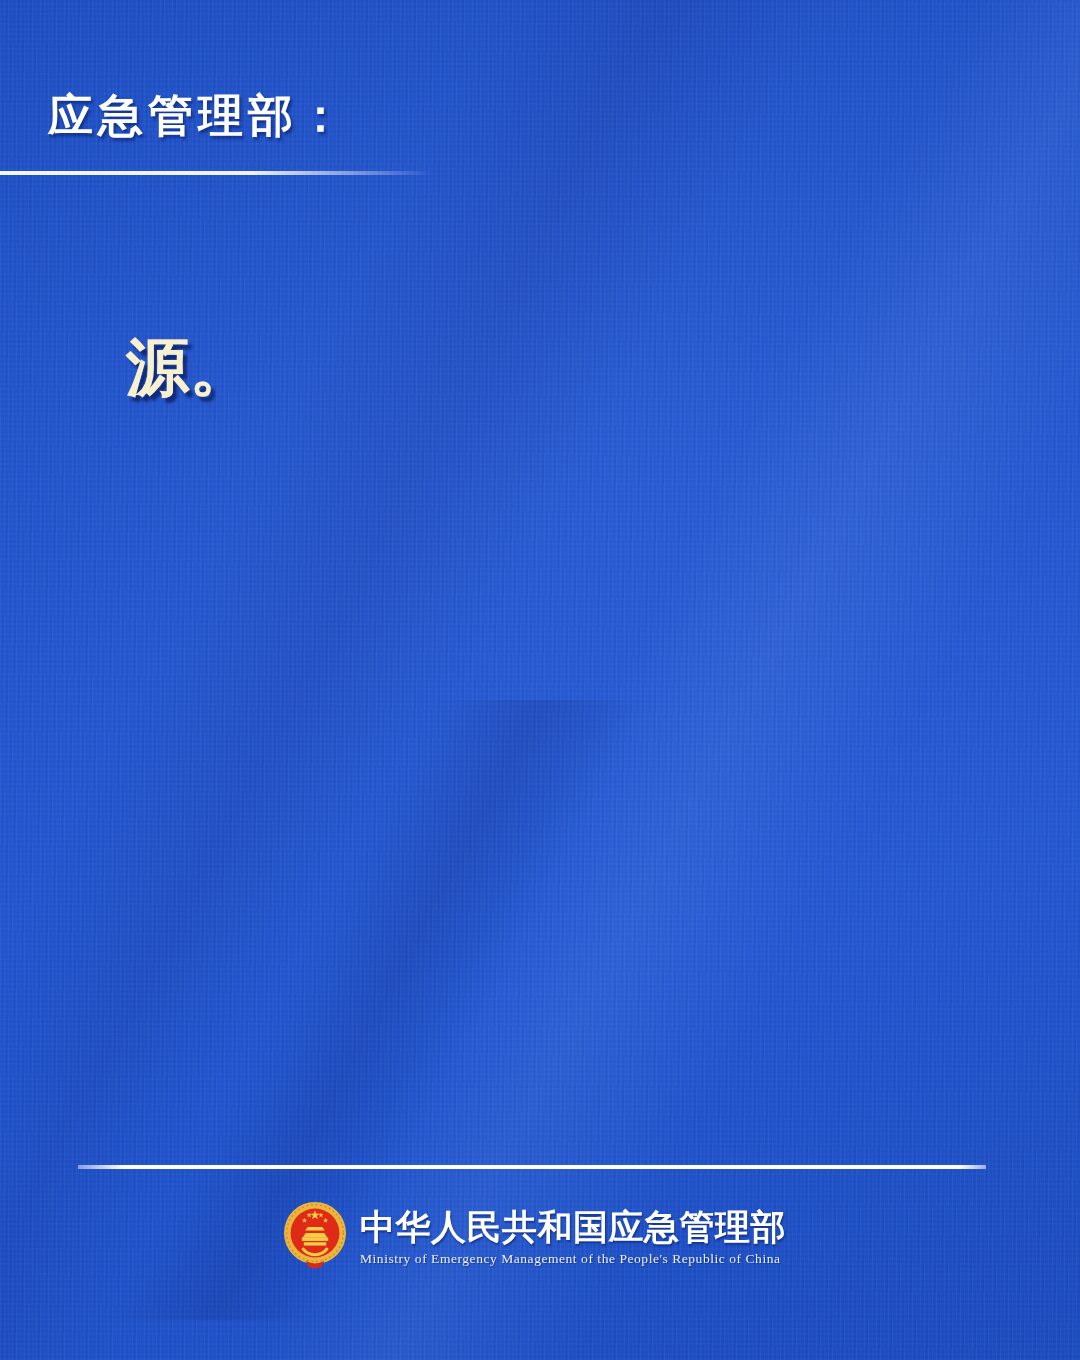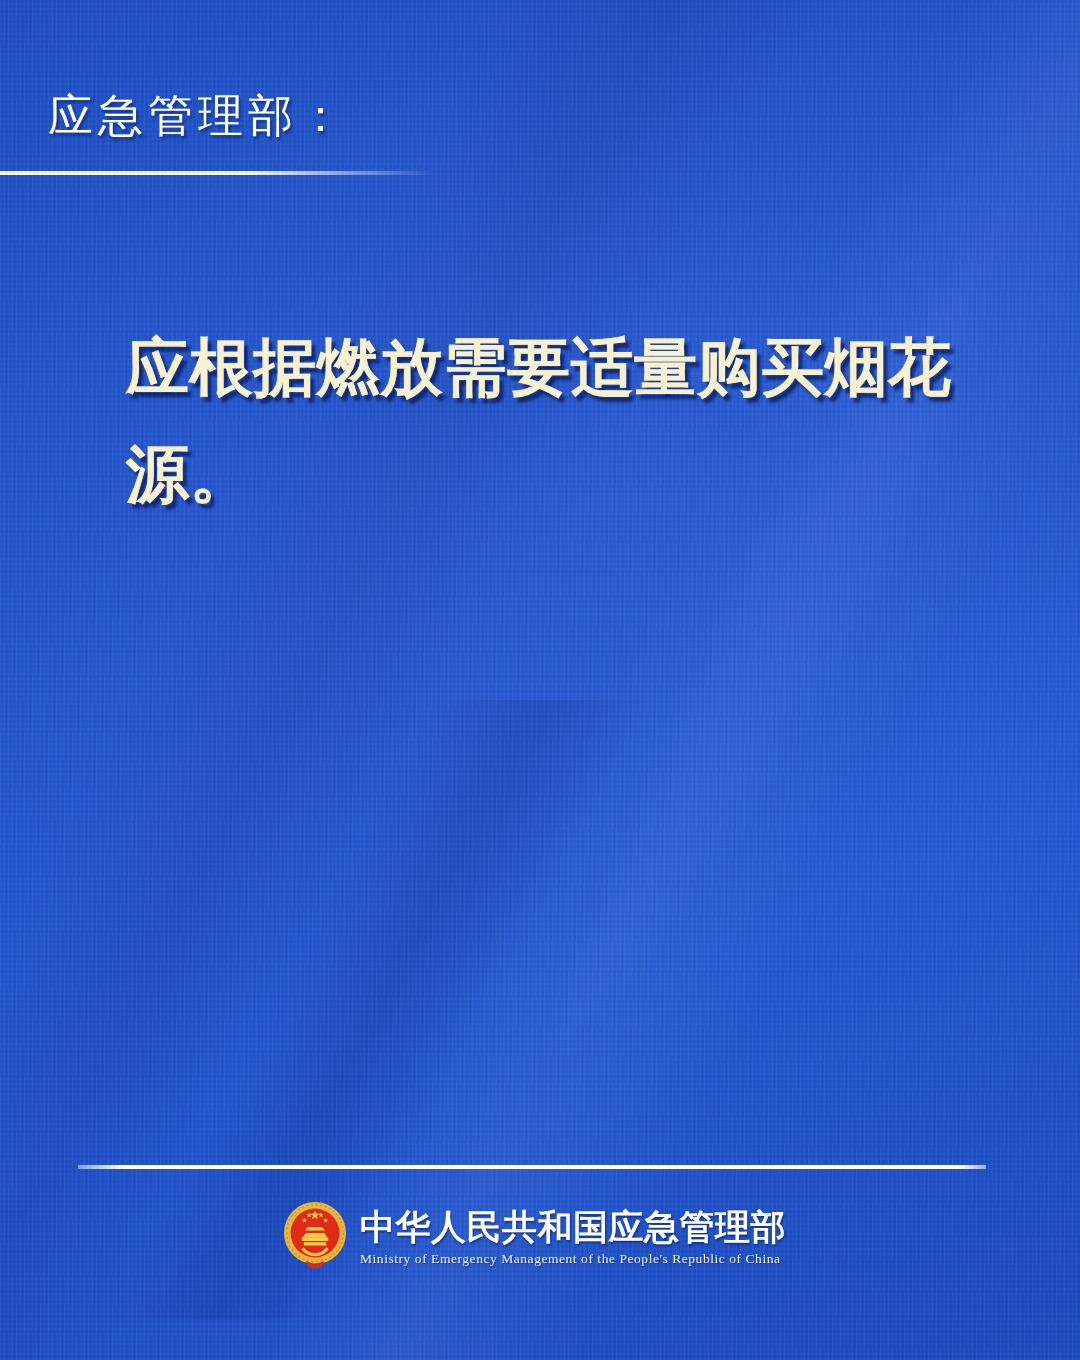--- a/index.html
+++ b/index.html
@@ -39,21 +39,21 @@
     background: linear-gradient(118deg, rgba(0,0,0,0) 40%, rgba(5,20,82,0.14) 49%, rgba(0,0,0,0) 58%);
     pointer-events: none;
   }
 
   
   .header-title {
     position: absolute;
     top: 86px;
     left: 48px;
     font-size: 45px;
-    font-weight: normal;
+    font-weight: bold;
     color: #ffffff;
     letter-spacing: 5px;
     text-shadow: 2px 3px 3px rgba(5,24,92,0.55);
     white-space: nowrap;
   }
   .header-underline {
     position: absolute;
     top: 171px;
     left: 0;
     width: 434px;
@@ -124,21 +124,20 @@
 <body>
 
 <div class="poster">
   <div class="texture"></div>
   <div class="fold-shadow"></div>
 
   <div class="header-title">应急管理部：</div>
   <div class="header-underline"></div>
 
   <div class="body-text">
-    <div class="body-line">应根据燃放需要适量购买烟花</div>
     <div class="body-line">源。</div>
   </div>
 
   <div class="footer-divider"></div>
 
   <div class="footer">
     <div class="emblem-wrap">
       <svg viewBox="0 0 100 106" width="66" height="70" aria-hidden="true">
         <defs>
           <polygon id="st" points="0,-7.5 1.76,-2.43 7.13,-2.32 2.85,0.93 4.41,6.07 0,3 -4.41,6.07 -2.85,0.93 -7.13,-2.32 -1.76,-2.43" fill="#F7CE46"></polygon>

